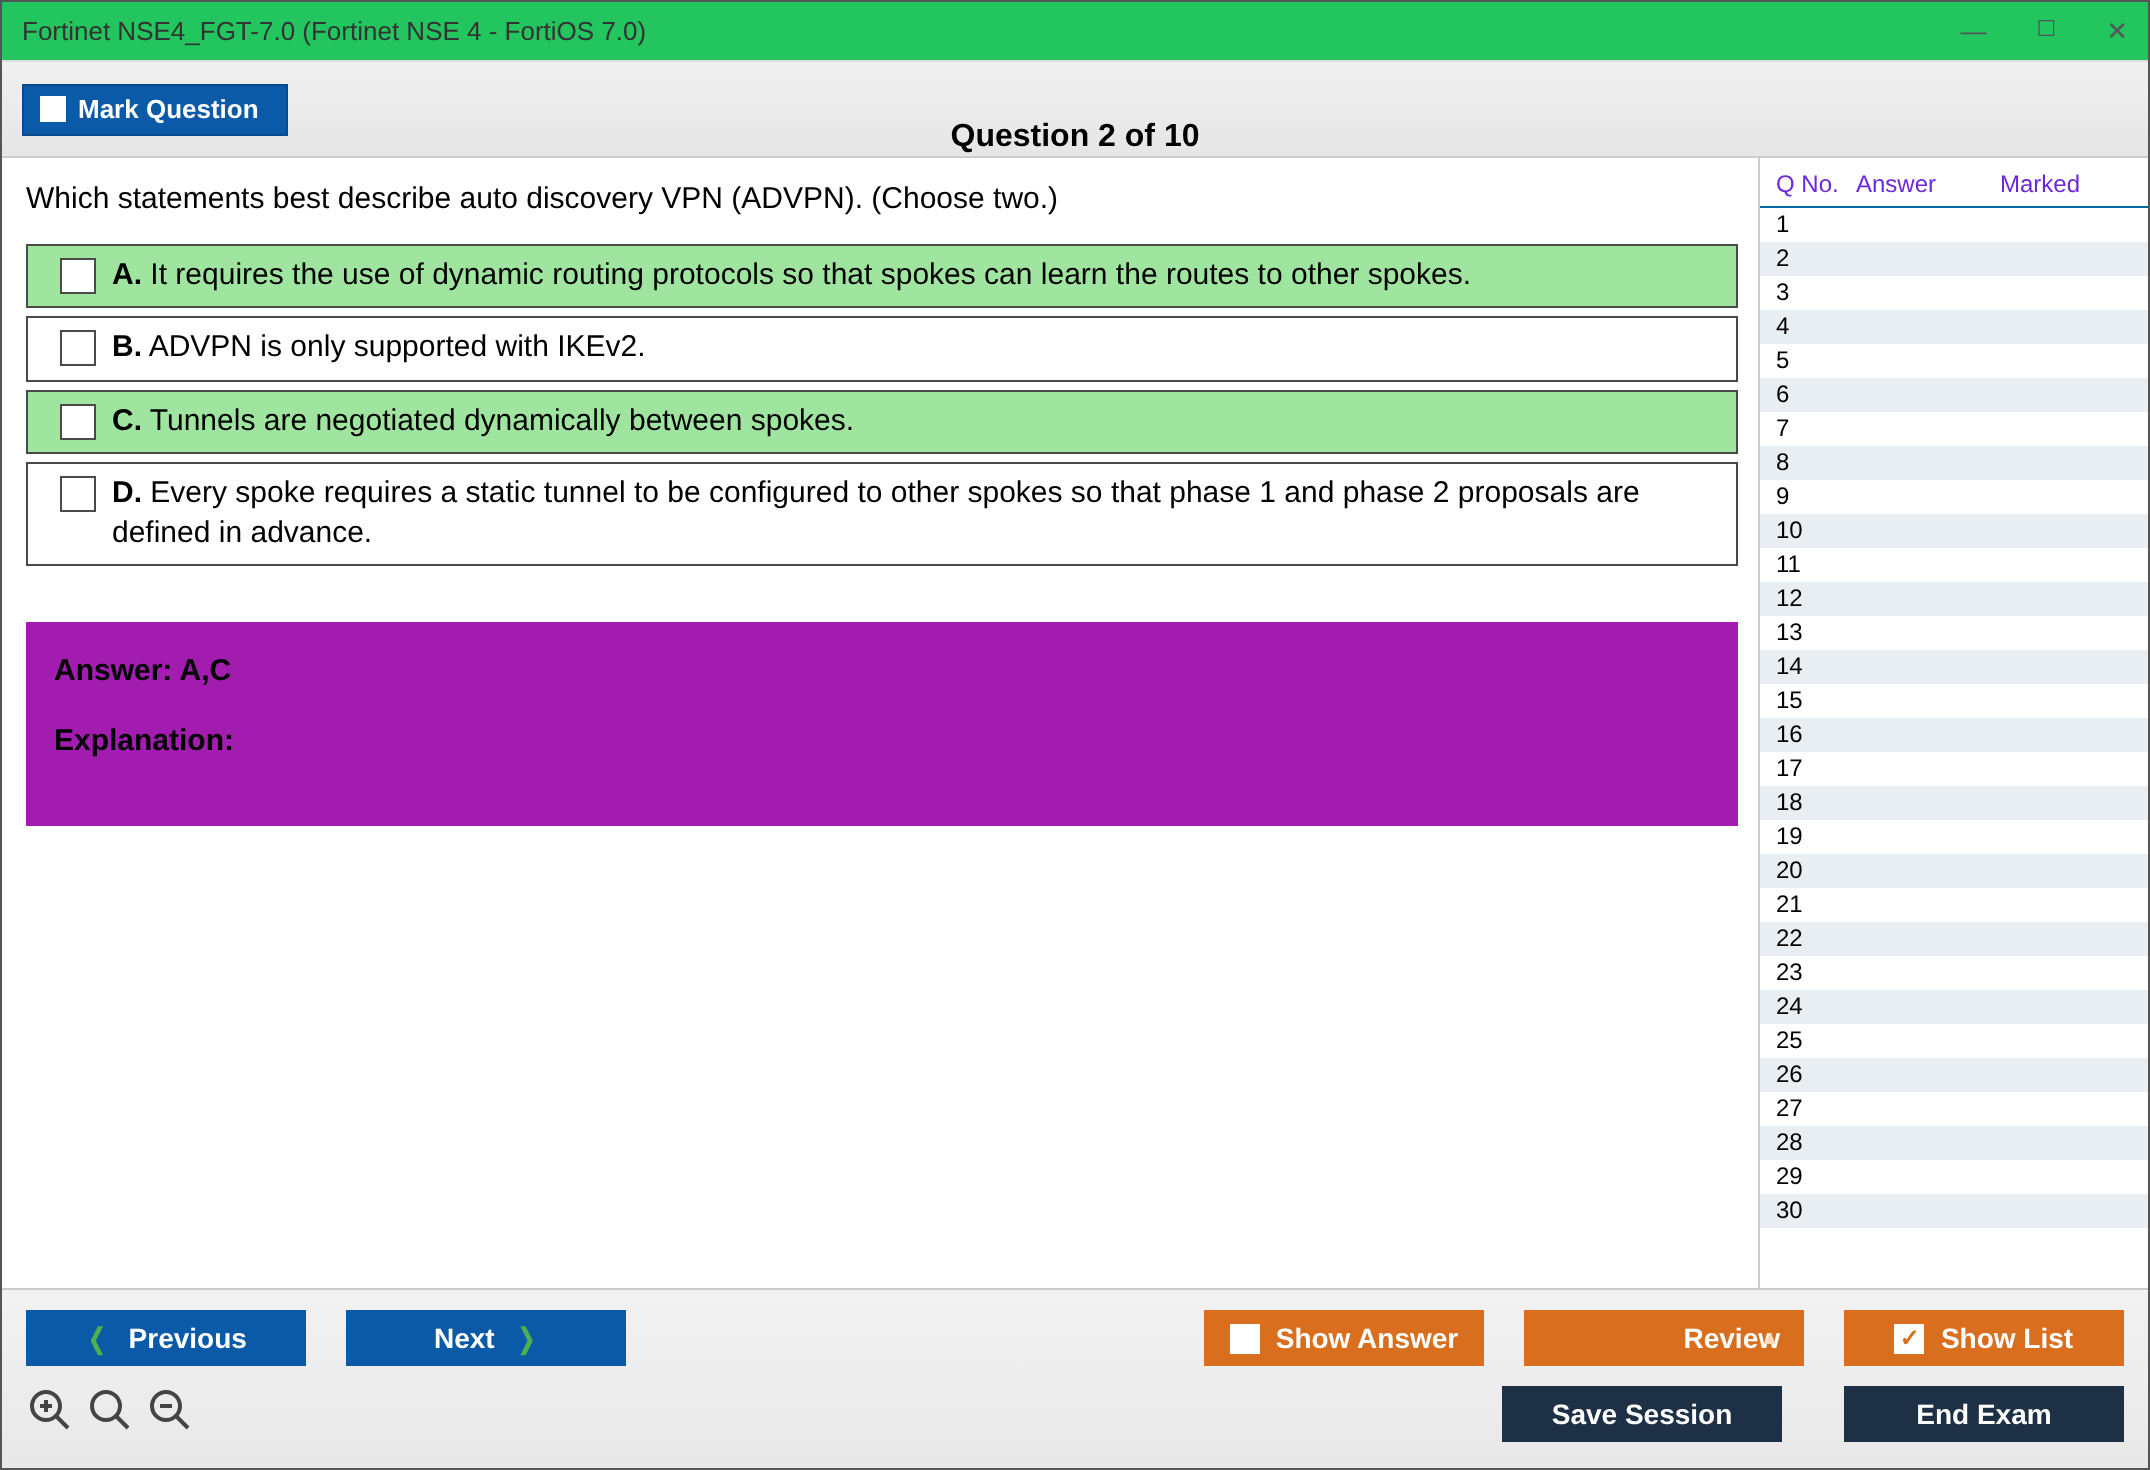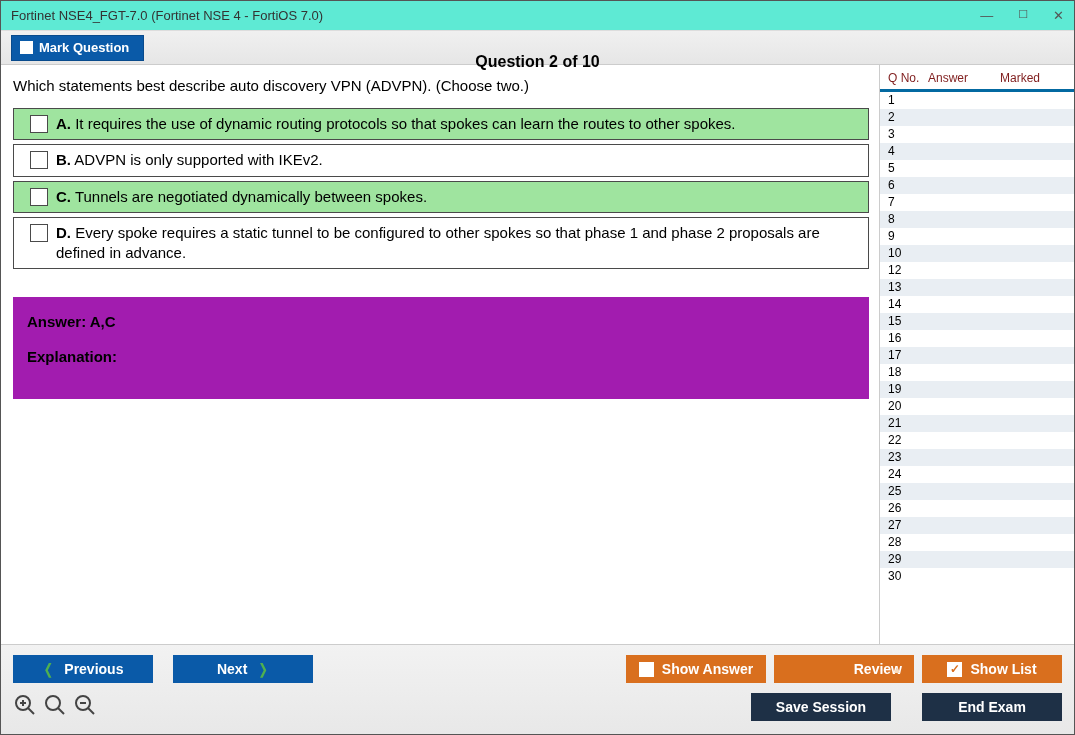--- a/index.html
+++ b/index.html
@@ -22,28 +22,28 @@
     flex-direction: column;
     position: relative;
   }
   .titlebar {
     height: 30px;
     display: flex;
     align-items: center;
     justify-content: space-between;
     padding: 0 10px 0 10px;
     font-size: 13px;
-    background: #5eead4;
+    background: #22c55e;
     border-bottom: 1px solid #ddd;
   }
   .titlebar-title { color: #333; }
   .win-controls { display: flex; gap: 25px; color: #555; }
   .win-controls span { cursor: pointer; font-family: sans-serif; }
   .headerbar {
-    height: 34px;
+    height: 48px;
     background: linear-gradient(#f0f0f0,#e6e6e6);
     border-bottom: 1px solid #ccc;
     display: flex;
     align-items: center;
     position: relative;
   }
   .mark-btn {
     margin-left: 10px;
     height: 26px;
     background: #0a5aa8;
@@ -116,23 +116,23 @@
     width: 195px;
     flex: 0 0 195px;
     border-left: 1px solid #ccc;
     display: flex;
     flex-direction: column;
     background: #fff;
   }
   .side-header {
     display: flex;
     font-size: 12px;
-    color: #7f1d1d;
+    color: #6d28d9;
     padding: 6px 4px 4px 8px;
-    border-bottom: 3px solid #0369a1;
+    border-bottom: 1px solid #0369a1;
   }
   .side-header .col-qno { width: 40px; }
   .side-header .col-ans { width: 72px; }
   .side-header .col-mark { width: 55px; }
   .side-body {
     flex: 1;
     overflow-y: scroll;
     font-size: 12px;
   }
   .side-row {
@@ -174,21 +174,21 @@
   }
   .btn.blue { background:#0a5aa8; }
   .btn.orange { background:#d96f1e; }
   .btn.navy { background:#1e3046; }
   .btn .arrow-l { color:#4fb04f; margin-right:10px; font-weight:bold;}
   .btn .arrow-r { color:#4fb04f; margin-left:10px; font-weight:bold;}
   .btn .boxchk { width:15px;height:15px;border:1.5px solid #fff; background:#fff; margin-right:8px; display:inline-flex;align-items:center;justify-content:center;color:#d96f1e;font-size:12px;font-weight:bold;}
   .btn .boxchk.empty { color:transparent; background:#fff;}
   .btn.review { justify-content:flex-end; padding-left:16px; }
   .btn.review .tri { position:absolute; right:12px; font-size:10px; color:#f9d9b8;}
-  .btnrow-right { position:absolute; right:12px; top:10px; display:flex; gap:8px;}
+  .btnrow-right { position:absolute; right:12px; top:10px; display:flex; gap:20px;}
   .btnrow-right2 { position:absolute; right:12px; top:48px; display:flex; gap:31px;}
   .zoom-icons { position:absolute; left:12px; top:48px; display:flex; gap:6px; color:#444;}
   .zoom-icons svg { width:24px; height:24px; }
 </style>
 </head>
 <body>
 
 <div class="window">
 
   <div class="titlebar">
@@ -282,20 +282,25 @@
             <span class="c2"></span>
             <span class="c3"></span>
           </div>
           <div class="side-row">
             <span class="c1">9</span>
             <span class="c2"></span>
             <span class="c3"></span>
           </div>
           <div class="side-row">
             <span class="c1">10</span>
+            <span class="c2"></span>
+            <span class="c3"></span>
+          </div>
+          <div class="side-row">
+            <span class="c1">11</span>
             <span class="c2"></span>
             <span class="c3"></span>
           </div>
           <div class="side-row">
             <span class="c1">12</span>
             <span class="c2"></span>
             <span class="c3"></span>
           </div>
           <div class="side-row">
             <span class="c1">13</span>

